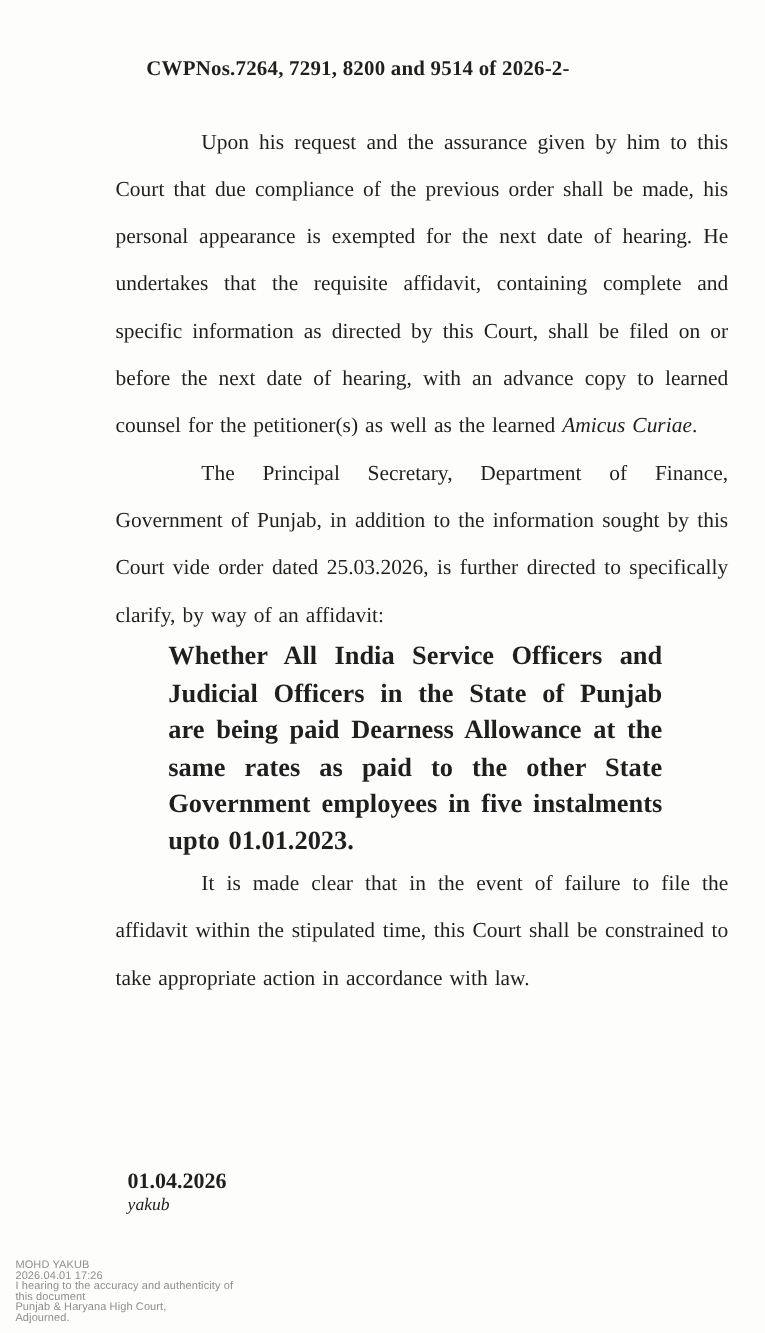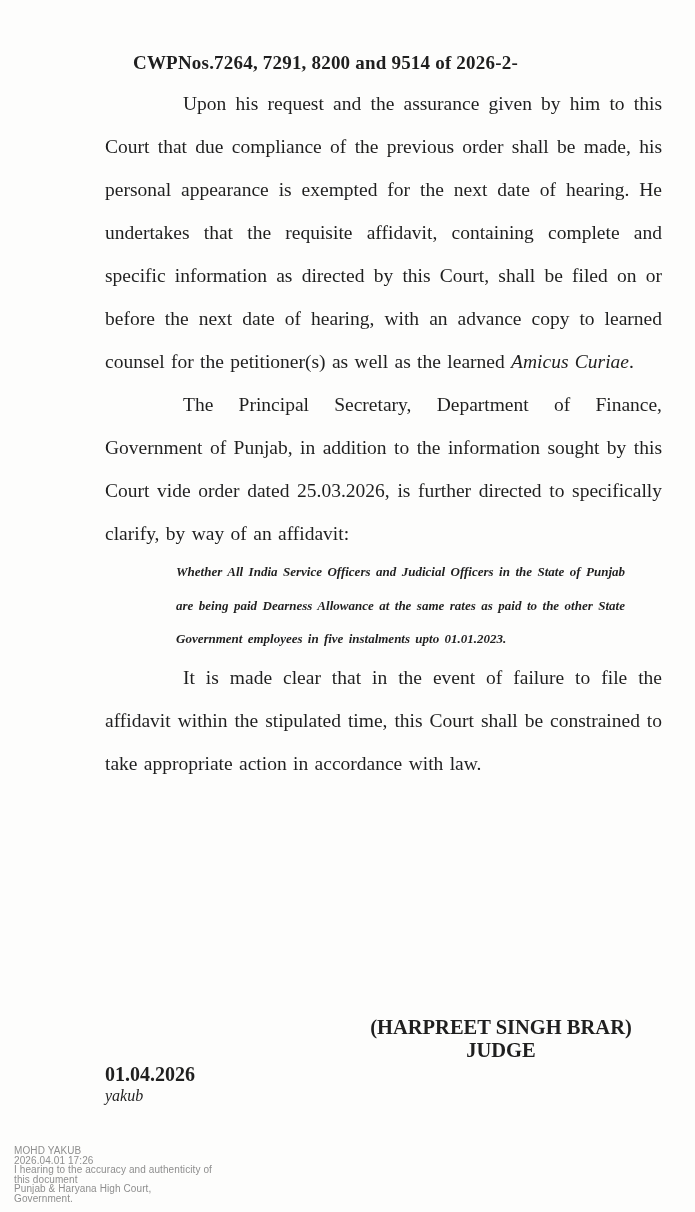--- a/index.html
+++ b/index.html
@@ -30,57 +30,56 @@
     display: flex;
     justify-content: flex-start;
     align-items: baseline;
     font-weight: bold;
     font-size: 19px;
     letter-spacing: 0.2px;
     margin-left: 28px;
   }
   .doc-body {
     position: absolute;
-    top: 82px;
+    top: 108px;
     left: 105px;
     width: 557px;
   }
   .body-para {
     margin: 0;
     text-indent: 78px;
     text-align: justify;
     font-size: 19.5px;
     line-height: 43px;
     word-spacing: 1.5px;
   }
   .quote-para {
-    margin: 0 0 0 71px;
+    margin: 0 0 0 48px;
     width: 449px;
     text-align: justify;
     font-weight: bold;
-    font-style: italic;
-    font-size: 13px;
+    font-size: 24px;
     line-height: 33.5px;
     word-spacing: 2px;
   }
   .italic { font-style: italic; }
   .signature-block {
     position: absolute;
     top: 1016px;
     left: 340px;
     width: 322px;
     text-align: center;
     font-weight: bold;
     font-size: 20.5px;
     line-height: 23px;
   }
   .date-block {
     position: absolute;
     top: 1062px;
-    left: 105px;
+    left: 116px;
   }
   .date-line {
     font-weight: bold;
     font-size: 20px;
     line-height: 24px;
   }
   .initials-line {
     font-style: italic;
     font-size: 16px;
     line-height: 19px;
@@ -107,32 +106,28 @@
   </div>
 
   <div class="doc-body">
 
   <p class="body-para"><span>Upon his request and the assurance given by him to this Court that due compliance of the previous order shall be made, his personal appearance is exempted for the next date of hearing. He undertakes that the requisite affidavit, containing complete and specific information as directed by this Court, shall be filed on or before the next date of hearing, with an advance copy to learned counsel for the petitioner(s) as well as the learned </span><span class="italic">Amicus Curiae</span><span>.</span></p>
       <p class="body-para"><span>The Principal Secretary, Department of Finance, Government of Punjab, in addition to the information sought by this Court vide order dated 25.03.2026, is further directed to specifically clarify, by way of an affidavit:</span></p>
       <p class="quote-para"><span>Whether All India Service Officers and Judicial Officers in the State of Punjab are being paid Dearness Allowance at the same rates as paid to the other State Government employees in five instalments upto 01.01.2023.</span></p>
       <p class="body-para"><span>It is made clear that in the event of failure to file the affidavit within the stipulated time, this Court shall be constrained to take appropriate action in accordance with law.</span></p>
     </div>
 
-  <div class="signature-block">
-    <div>(HARPREET SINGH BRAR)</div>
-    <div>JUDGE</div>
-  </div>
 
   <div class="date-block">
     <div class="date-line">01.04.2026</div>
     <div class="initials-line">yakub</div>
   </div>
 
   <div class="attestation">
     <div>MOHD YAKUB</div>
     <div>2026.04.01 17:26</div>
     <div>I hearing to the accuracy and authenticity of</div>
     <div>this document</div>
     <div>Punjab &amp; Haryana High Court,</div>
-    <div>Government.</div>
+    <div>Adjourned.</div>
   </div>
 
 </div>
 
 </body></html>

